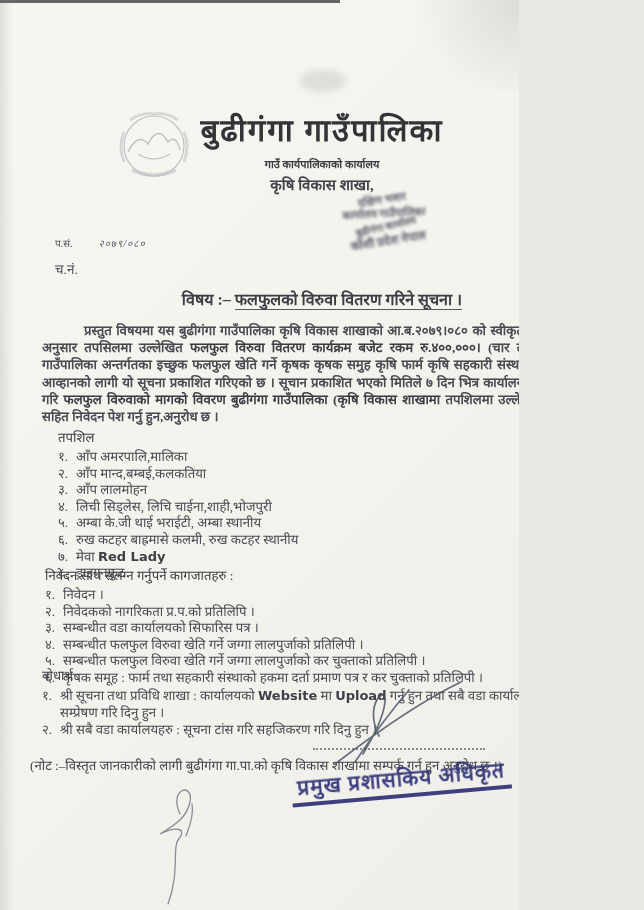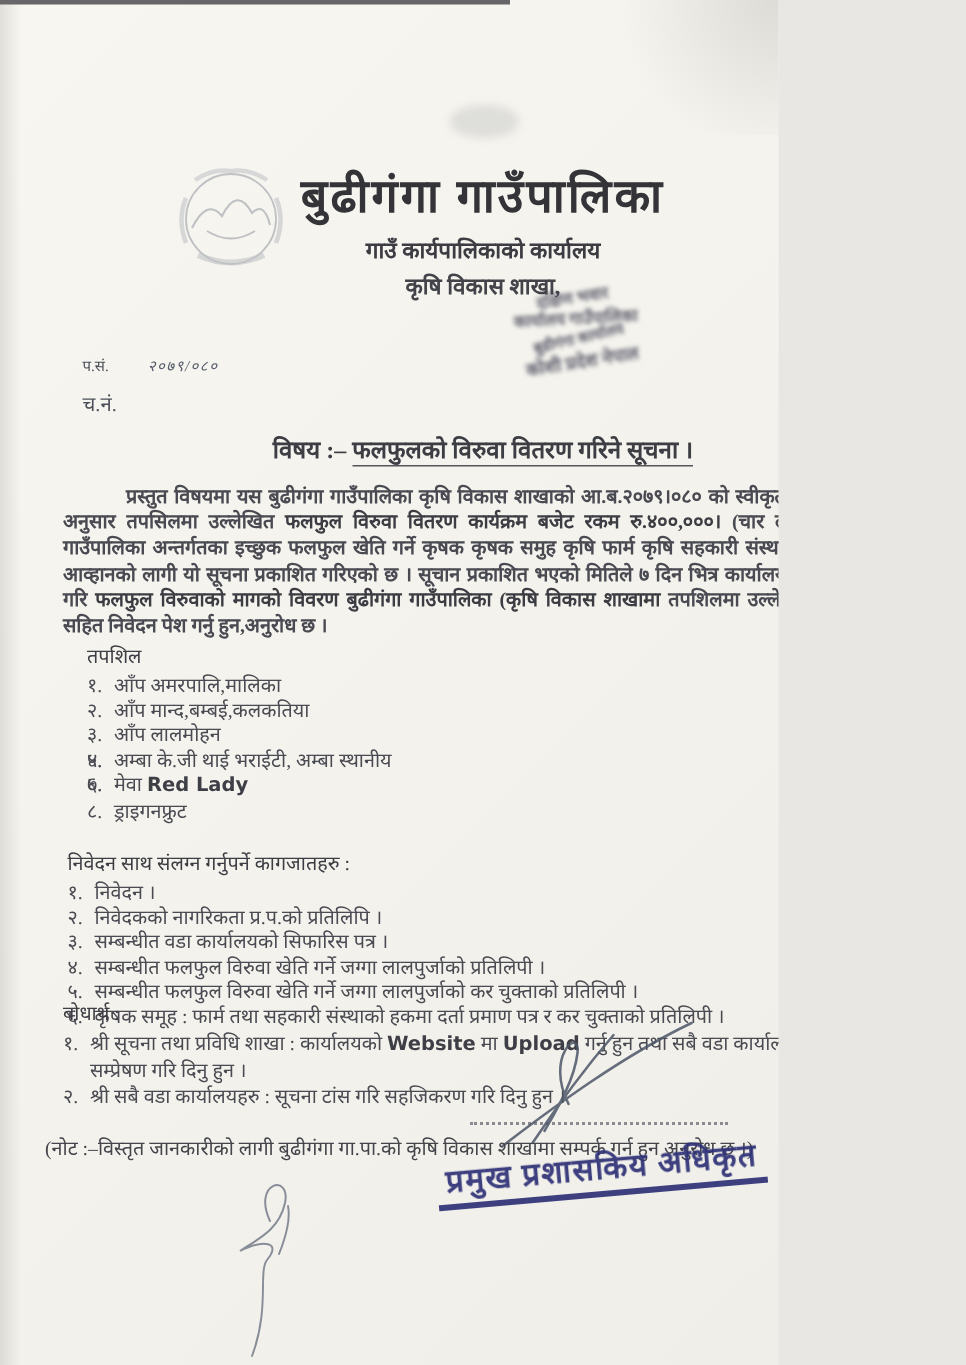--- a/index.html
+++ b/index.html
@@ -11,21 +11,21 @@
   .scan-top-edge{position:absolute;top:0;left:0;width:340px;height:3px;background:#35343a;opacity:.75;}
   .scan-left-shade{position:absolute;top:0;left:0;width:14px;height:100%;
         background:linear-gradient(90deg,rgba(120,118,110,.18),rgba(120,118,110,0));}
   .scan-fold{position:absolute;top:0;right:0;width:120px;height:90px;
         background:radial-gradient(circle at 100% 0,rgba(150,148,140,.25),rgba(150,148,140,0) 70%);}
   .smudge{position:absolute;border-radius:50%;filter:blur(3px);background:rgba(120,120,128,.18);}
   
   .emblem{position:absolute;left:108px;top:102px;width:92px;height:92px;opacity:.65;}
   .hdr{position:absolute;left:0;top:108px;width:644px;text-align:center;}
   .hdr-title{font-size:31px;font-weight:bold;color:#333338;letter-spacing:2px;}
-  .hdr-sub1{font-size:15px;font-weight:bold;color:#3c3c42;margin-top:6px;}
+  .hdr-sub1{font-size:11px;font-weight:bold;color:#3c3c42;margin-top:6px;}
   .hdr-sub2{font-size:15px;font-weight:bold;color:#43434a;margin-top:3px;}
   
   .round-stamp{position:absolute;left:295px;top:192px;width:180px;text-align:center;
         transform:rotate(-9deg);filter:blur(1.4px);opacity:.8;color:#3c3c50;}
   .round-stamp div{font-size:11px;font-weight:bold;line-height:14px;}
   .round-stamp .rs2{transform:rotate(6deg);}
   .round-stamp .rs3{transform:rotate(-4deg);font-size:10px;}
   .round-stamp .rs4{font-size:12px;font-weight:bold;filter:blur(.2px);}
   
   .refrow{position:absolute;left:55px;top:236px;width:545px;font-size:10px;color:#4c5058;}
@@ -110,23 +110,23 @@
     <span class="u">फलफुलको विरुवा वितरण गरिने सूचना ।</span>
   </div>
 
   <div class="bodytext"><span>प्रस्तुत विषयमा यस बुढीगंगा गाउँपालिका कृषि विकास शाखाको आ.ब.२०७९।०८० को स्वीकृत वार्षिक कार्यक्रम अनुसार तपसिलमा उल्लेखित </span><b>फलफुल विरुवा वितरण कार्यक्रम बजेट रकम रु.४००,०००।</b><span> (चार लाख रुपैं)को यस गाउँपालिका अन्तर्गतका इच्छुक फलफुल खेति गर्ने कृषक कृषक समुह कृषि फार्म कृषि सहकारी संस्थाहरु बाट दरखास्त आव्हानको लागी यो सूचना प्रकाशित गरिएको छ । सूचान प्रकाशित भएको मितिले ७ दिन भित्र कार्यालय समयमा पेश गर्ने गरि </span><b>फलफुल विरुवाको मागको विवरण बुढीगंगा गाउँपालिका (कृषि विकास शाखामा</b><span> तपशिलमा उल्लेखित कागजातहरु सहित निवेदन पेश गर्नु हुन,अनुरोध छ ।</span></div>
 
   <div class="sec-tapasil">
     <div class="lh">तपशिल</div>
     <div class="li"><span class="num">१.</span><span>आँप अमरपालि,मालिका</span></div>
     <div class="li"><span class="num">२.</span><span>आँप मान्द,बम्बई,कलकतिया</span></div>
     <div class="li"><span class="num">३.</span><span>आँप लालमोहन</span></div>
-    <div class="li"><span class="num">४.</span></div>
+    <div class="li"><span class="num">४.</span><span>लिची सिड्लेस, लिचि चाईना,शाही,भोजपुरी</span></div>
     <div class="li"><span class="num">५.</span><span>अम्बा के.जी थाई भराईटी, अम्बा स्थानीय</span></div>
-    <div class="li"><span class="num">६.</span></div>
+    <div class="li"><span class="num">६.</span><span>रुख कटहर बाह्रमासे कलमी, रुख कटहर स्थानीय</span></div>
     <div class="li"><span class="num">७.</span><span>मेवा </span><span class="latin">Red Lady</span></div>
     <div class="li"><span class="num">८.</span><span>ड्राइगनफ्रुट</span></div>
   </div>
 
   <div class="sec-docs">
     <div class="lh">निवेदन साथ संलग्न गर्नुपर्ने कागजातहरु :</div>
     <div class="li"><span class="num">१.</span><span>निवेदन ।</span></div>
     <div class="li"><span class="num">२.</span><span>निवेदकको नागरिकता प्र.प.को प्रतिलिपि ।</span></div>
     <div class="li"><span class="num">३.</span><span>सम्बन्धीत वडा कार्यालयको सिफारिस पत्र ।</span></div>
     <div class="li"><span class="num">४.</span><span>सम्बन्धीत फलफुल विरुवा खेति गर्ने जग्गा लालपुर्जाको प्रतिलिपी ।</span></div>

